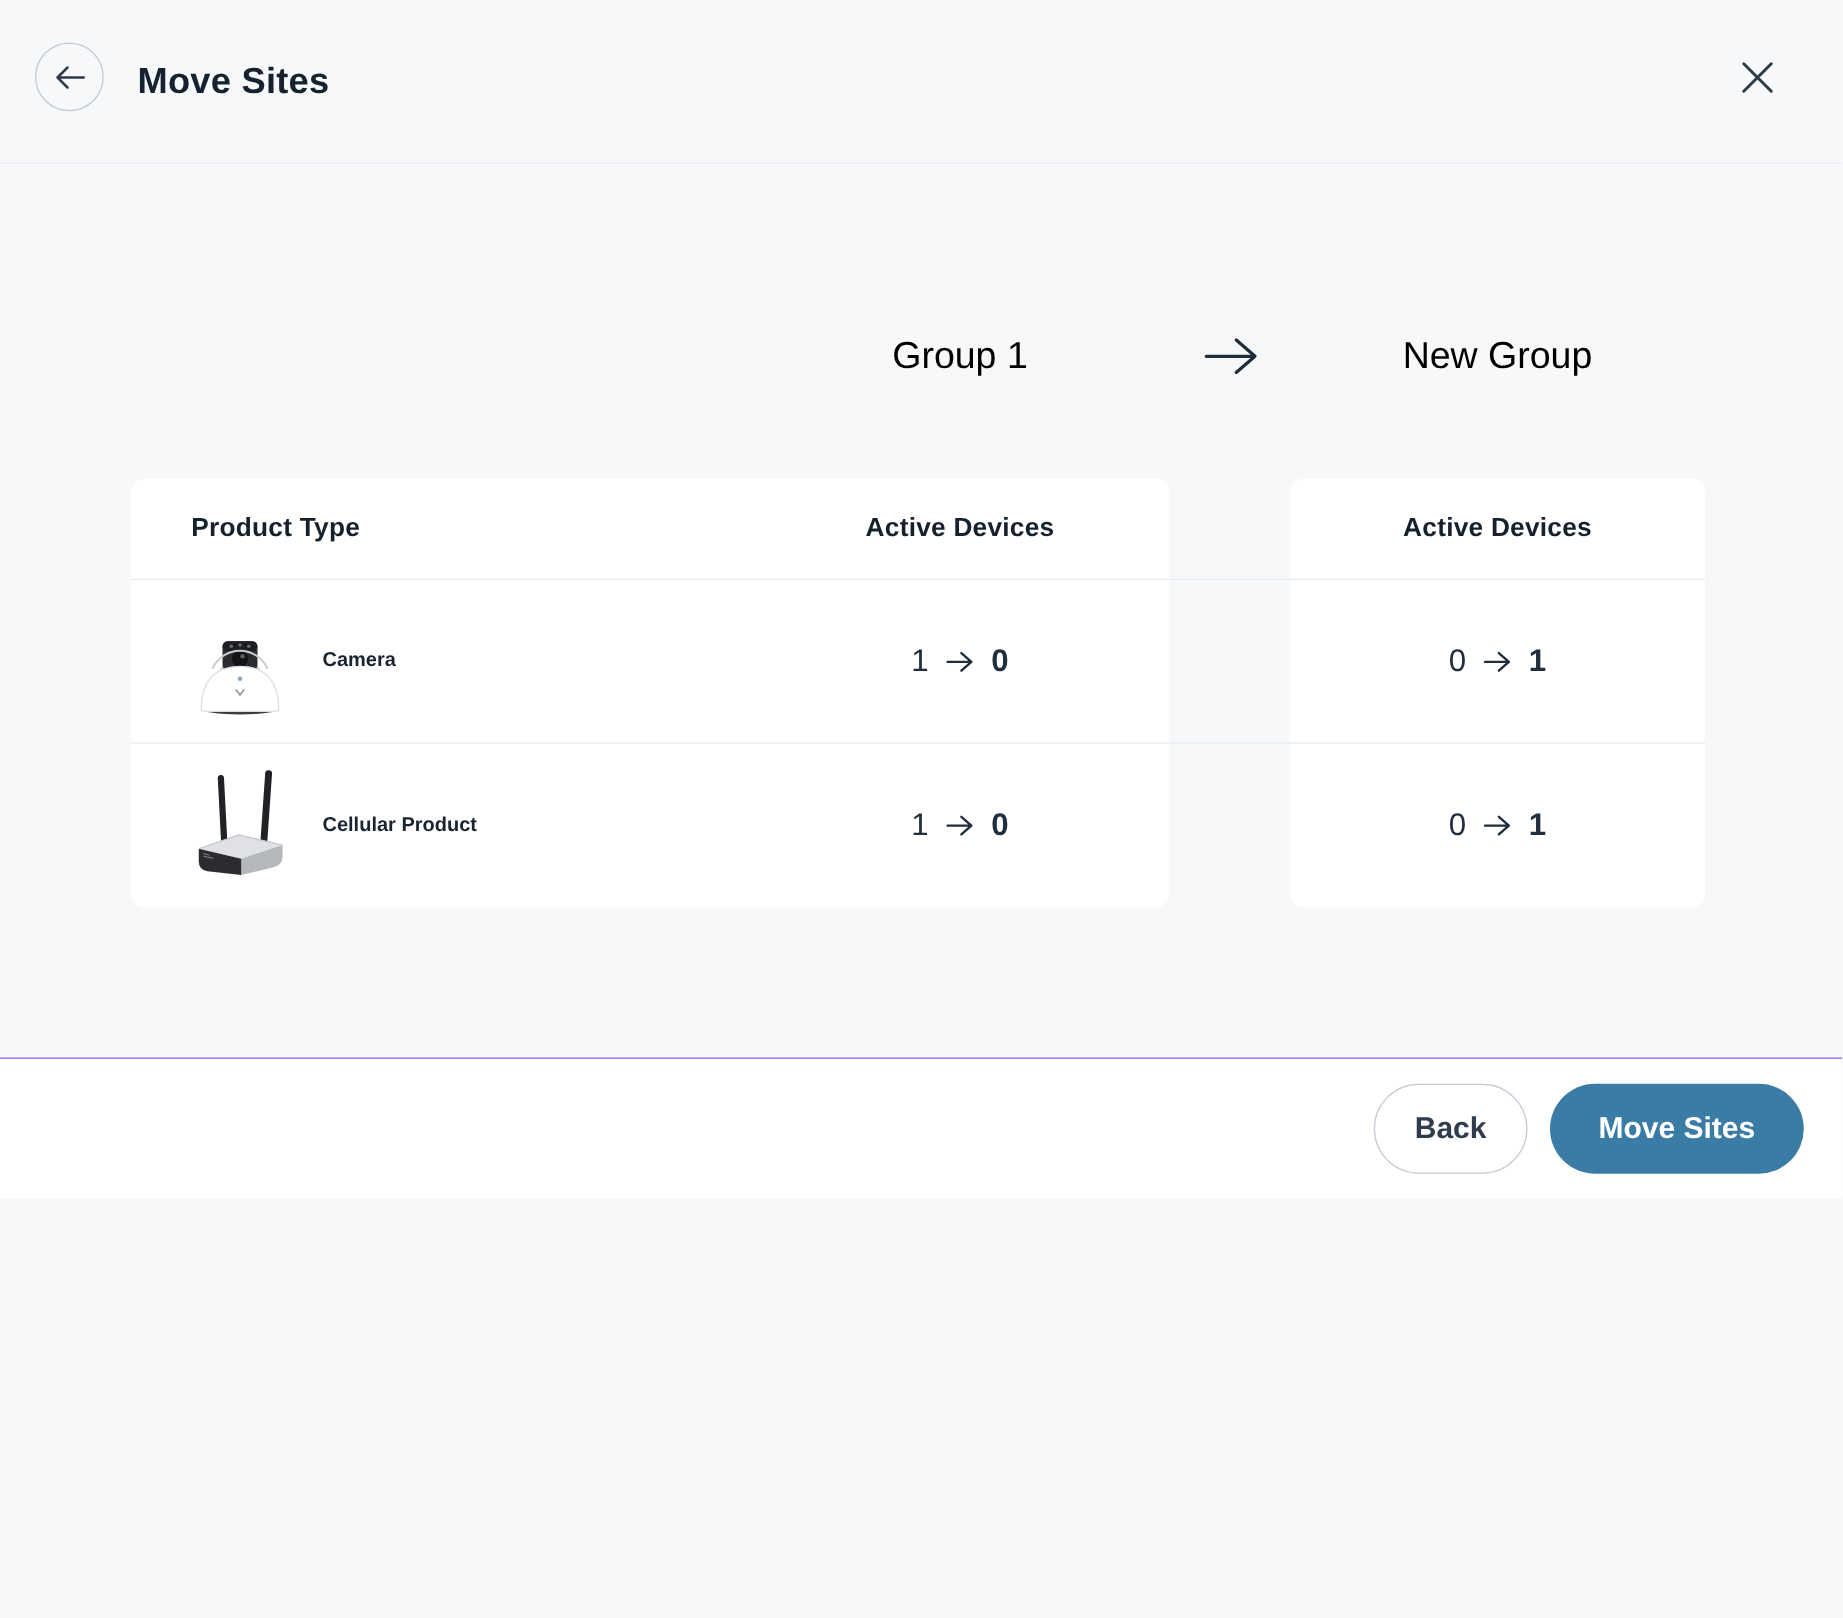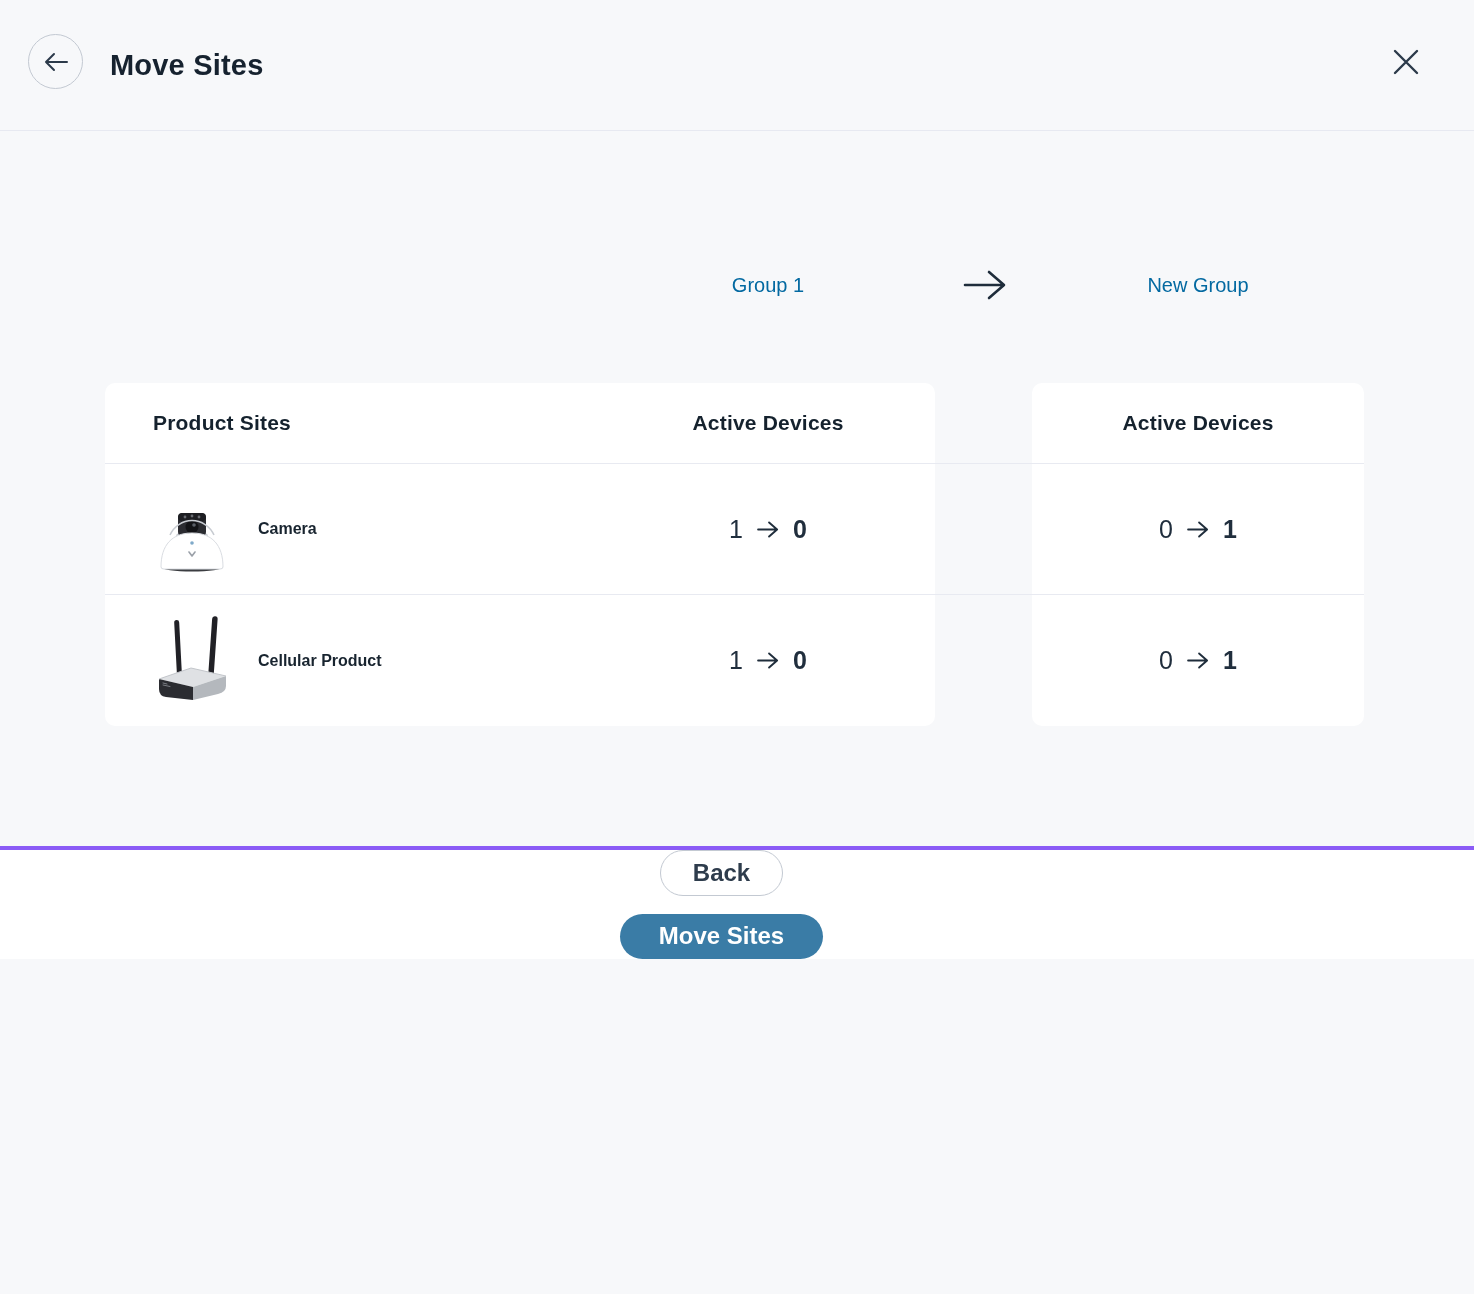--- a/index.html
+++ b/index.html
@@ -34,21 +34,21 @@
     position:absolute; right:52px; top:46px;
     width:32px; height:32px;
     display:flex; align-items:center; justify-content:center;
     cursor:pointer; background:transparent; border:none;
   }
 
   
   .transfer-row { position:absolute; top:255px; left:0; right:0; height:60px; }
   .transfer-label {
     position:absolute; top:0; height:60px; display:flex; align-items:center;
-    font-size:20px; color:#0369a1; transform:translateX(-50%);
+    font-size:30px; color:#000000; transform:translateX(-50%);
   }
   .src-label { left:768px; }
   .dst-label { left:1198px; }
   .transfer-arrow { position:absolute; left:985px; top:30px; transform:translate(-50%,-50%); }
 
   
   .tables { position:absolute; left:105px; top:383px; width:1259px; height:343px; }
   .card-bg { position:absolute; top:0; height:343px; background:#ffffff; border-radius:10px; }
   .card-bg.left  { left:0; width:830px; }
   .card-bg.right { left:927px; width:332px; }
@@ -80,23 +80,23 @@
     transform:translateX(-50%);
   }
   .cg-src { left:663px; }
   .cg-dst { left:1093px; }
   .num-from { font-weight:400; }
   .num-to { font-weight:700; }
 
   
   .footer {
     position:absolute; left:0; right:0; bottom:0; height:113px;
-    background:#ffffff; border-top:4px solid #8b5cf6;
+    background:#ffffff; border-top:1px solid #8b5cf6;
     display:flex; align-items:center; justify-content:flex-end;
-    gap:18px; padding-right:31px;flex-direction:column;
+    gap:18px; padding-right:31px;
   }
   .btn {
     height:72px; border-radius:36px;
     font-family:inherit; font-size:24px; font-weight:600;
     display:flex; align-items:center; justify-content:center;
     cursor:pointer;
   }
   .btn-back {
     width:123px; background:#ffffff; border:1.5px solid #c3c9d2; color:#2e3c4c;
   }
@@ -139,21 +139,21 @@
     <div class="transfer-label dst-label">New Group</div>
   </div>
 
   <div class="tables">
     <div class="card-bg left"></div>
     <div class="card-bg right"></div>
 
     <div class="grid-rows">
 
       <div class="g-row header">
-        <div class="col-header ph-product">Product Sites</div>
+        <div class="col-header ph-product">Product Type</div>
         <div class="col-header ph-active-src">Active Devices</div>
         <div class="col-header ph-active-dst">Active Devices</div>
       </div>
 
       <div class="g-row item">
         <div class="product-img">
           <svg width="84" height="92" viewBox="0 0 84 92">
             <ellipse cx="42" cy="84" rx="31" ry="4.5" fill="#3b3d41"></ellipse>
             <path d="M27 52 A23 23 0 0 1 57 52 L57 54 L27 54 Z" fill="#eef0f2" stroke="#c7cbd1" stroke-width="1.5"></path>
             <rect x="28" y="30" width="28" height="24" rx="5" fill="#2b2c31"></rect>

